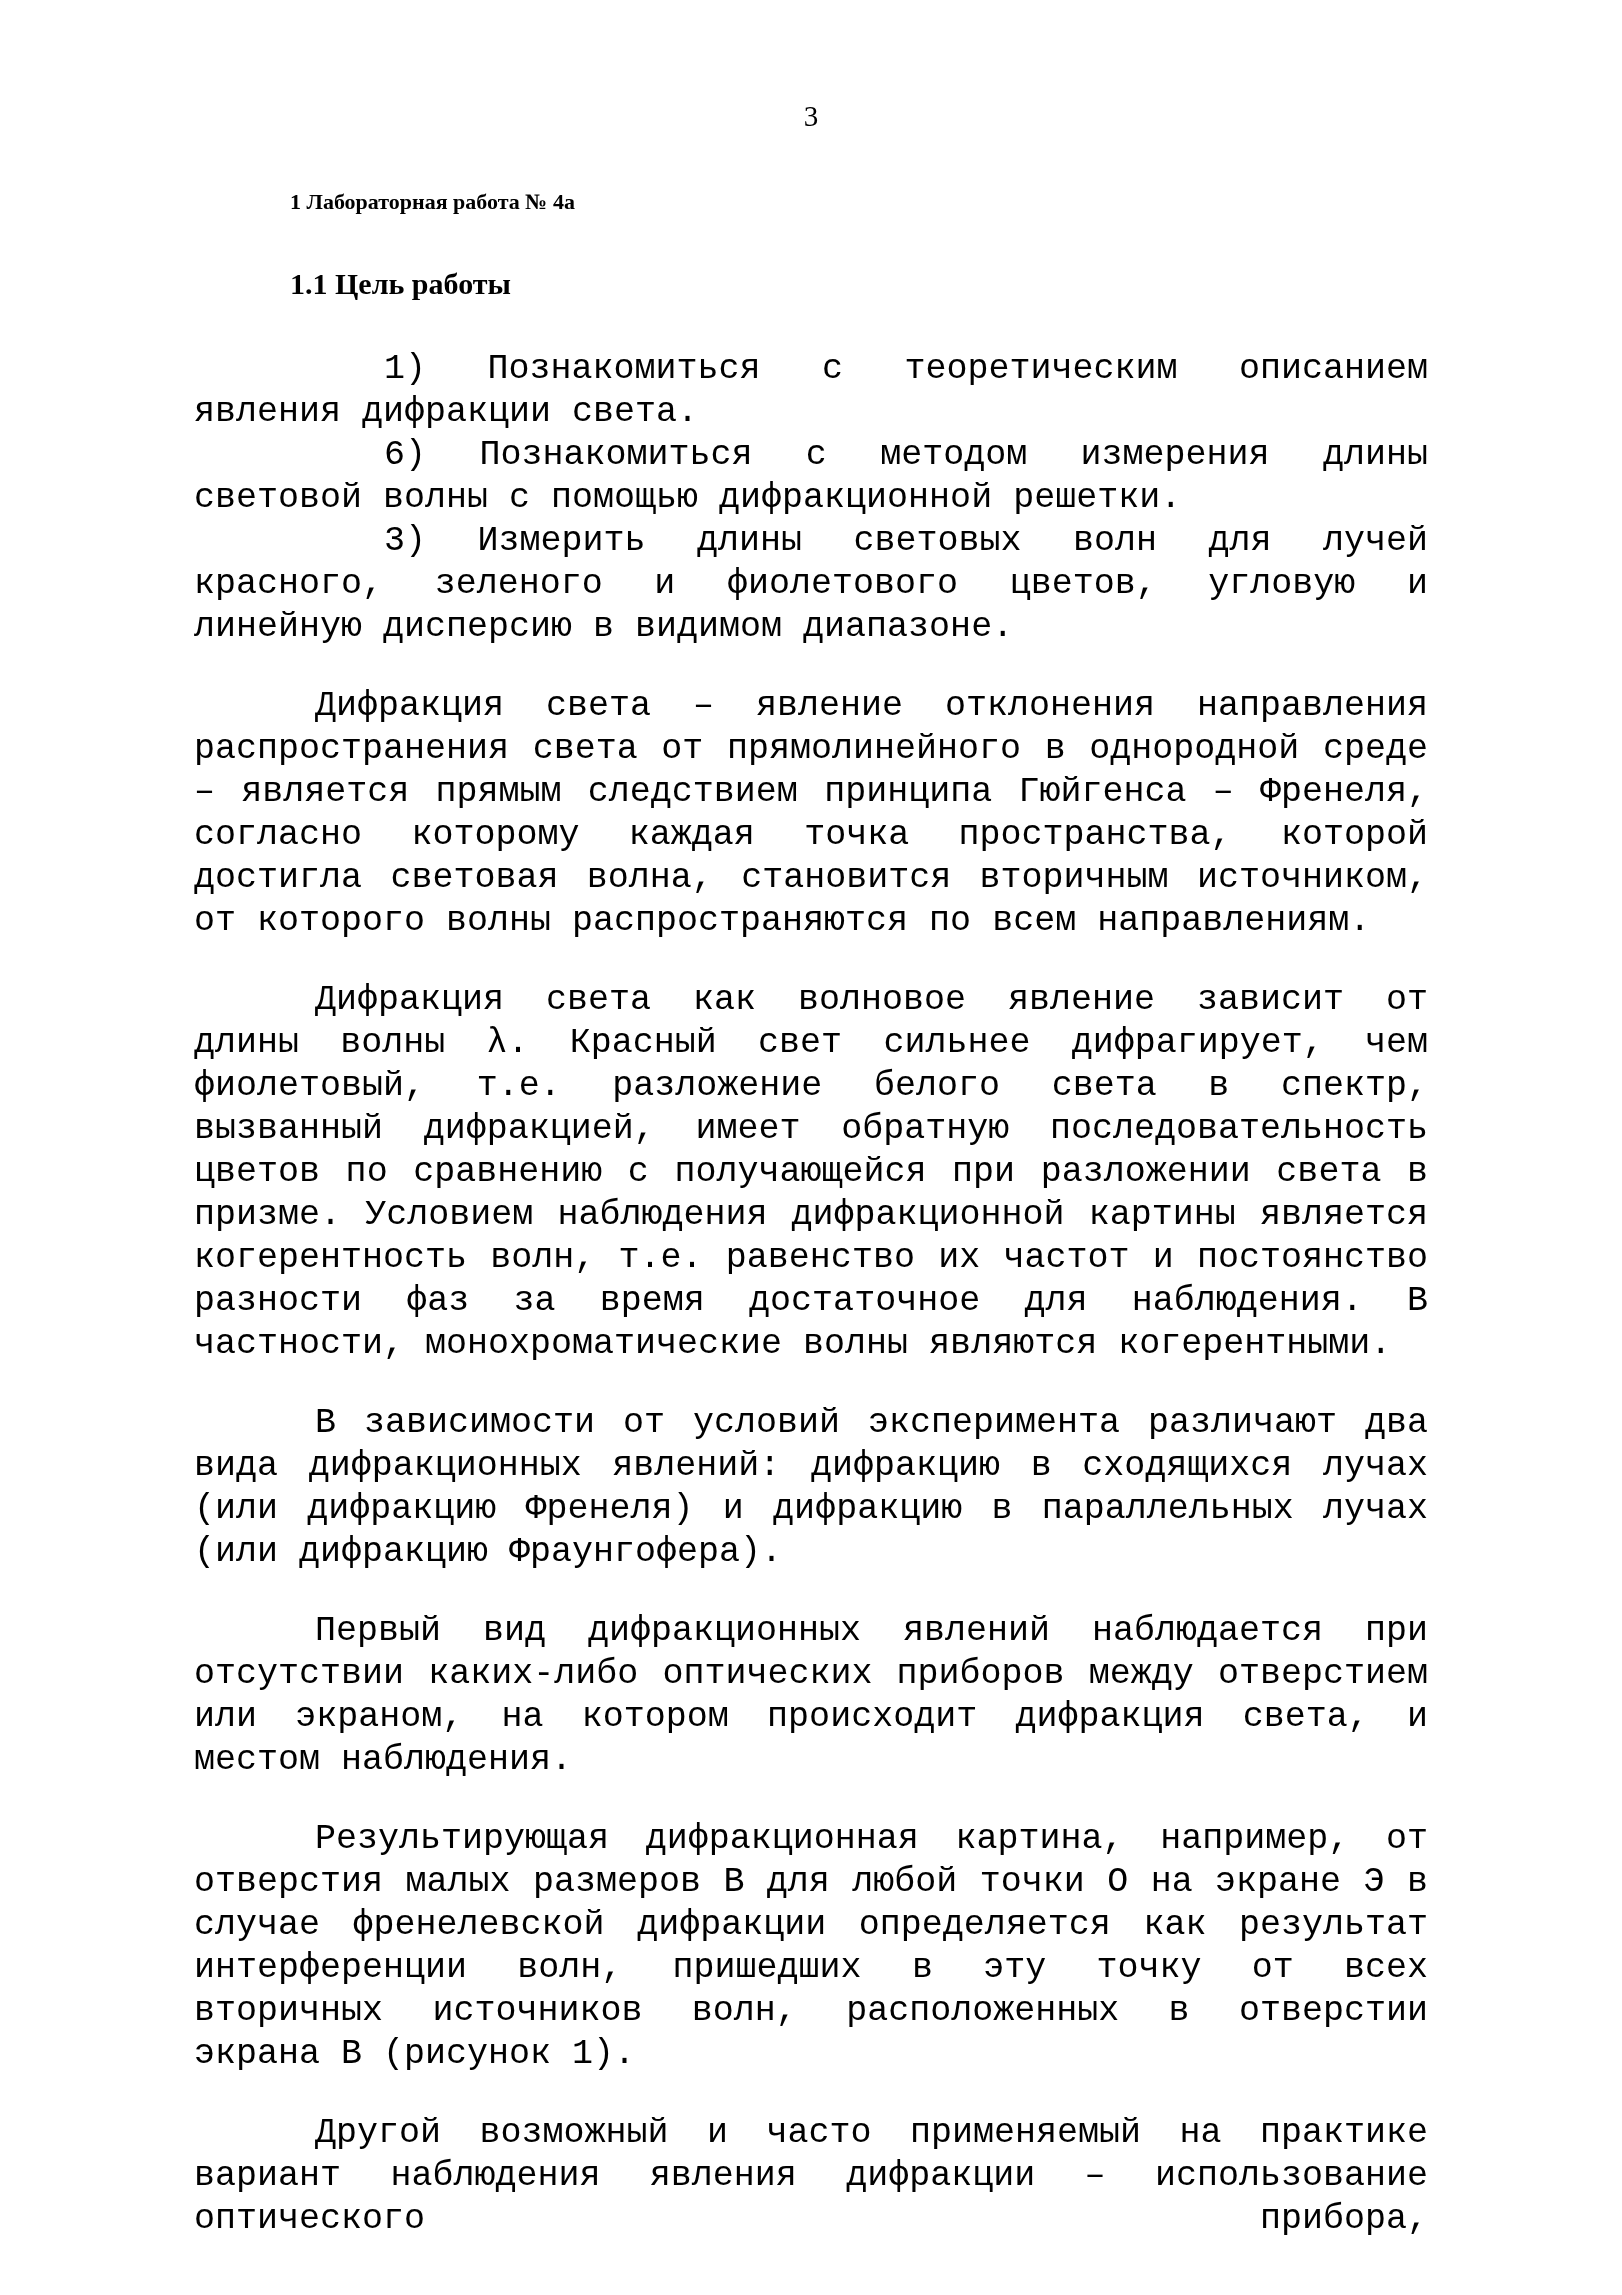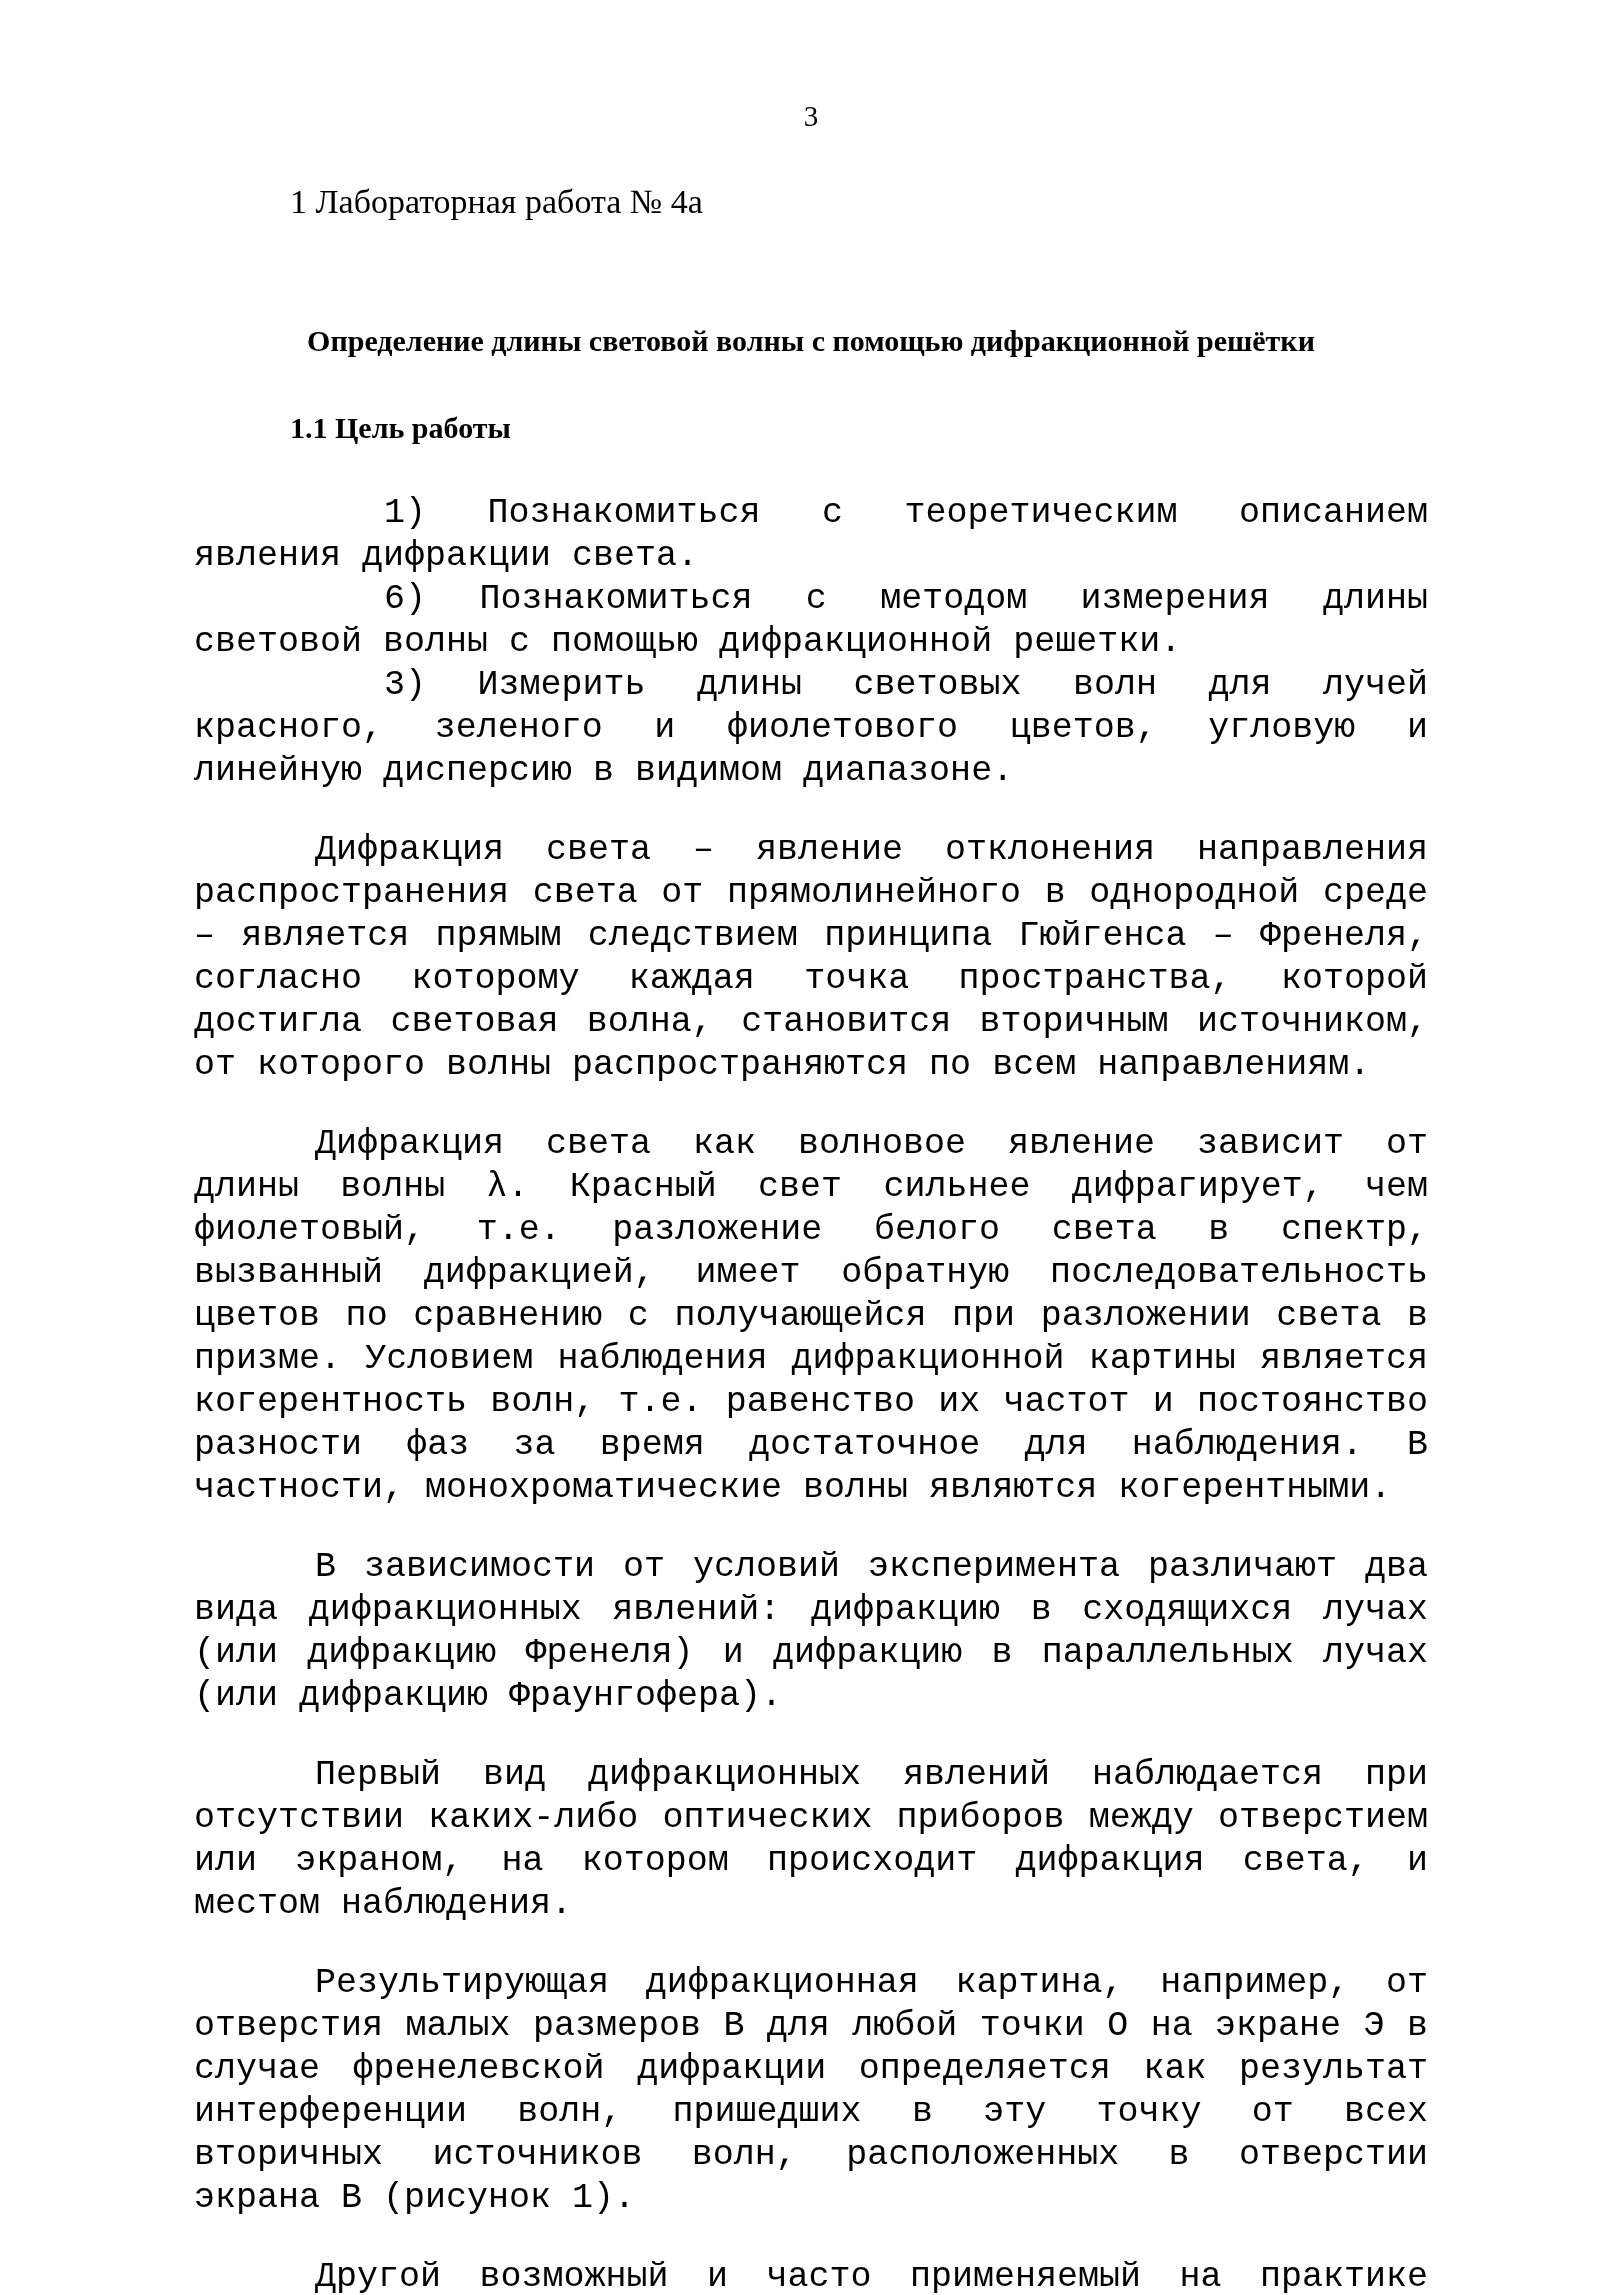--- a/index.html
+++ b/index.html
@@ -18,22 +18,22 @@
     padding: 98px 194px 65px 194px;
     overflow: hidden;
   }
   .page-number {
     text-align: center;
     font-size: 29px;
     line-height: 37px;
   }
   .chapter-title {
     margin: 46px 0 4px 96px;
-    font-size: 34px;
-    font-weight: normal;
+    font-size: 22px;
+    font-weight: bold;
     line-height: 41px;
   }
   .doc-title {
     margin: 93px auto 0 auto;
     max-width: 1073px;
     text-align: center;
     font-size: 30px;
     font-weight: bold;
     line-height: 51px;
   }
@@ -69,21 +69,20 @@
 </style>
 </head>
 <body>
 
 <div class="page">
 
   <div class="page-number">3</div>
 
   <div class="chapter-title">1 Лабораторная работа № 4а</div>
 
-  <div class="doc-title">Определение длины световой волны с помощью дифракционной решётки</div>
 
   <div class="section-heading goal-heading">1.1 Цель работы</div>
 
   <p class="goal">1) Познакомиться с теоретическим описанием явления дифракции света.</p>
 
   <p class="goal">6) Познакомиться с методом измерения длины световой волны с помощью дифракционной решетки.</p>
 
   <p class="goal">3) Измерить длины световых волн для лучей красного, зеленого и фиолетового цветов, угловую и линейную дисперсию в видимом диапазоне.</p>
 
 

